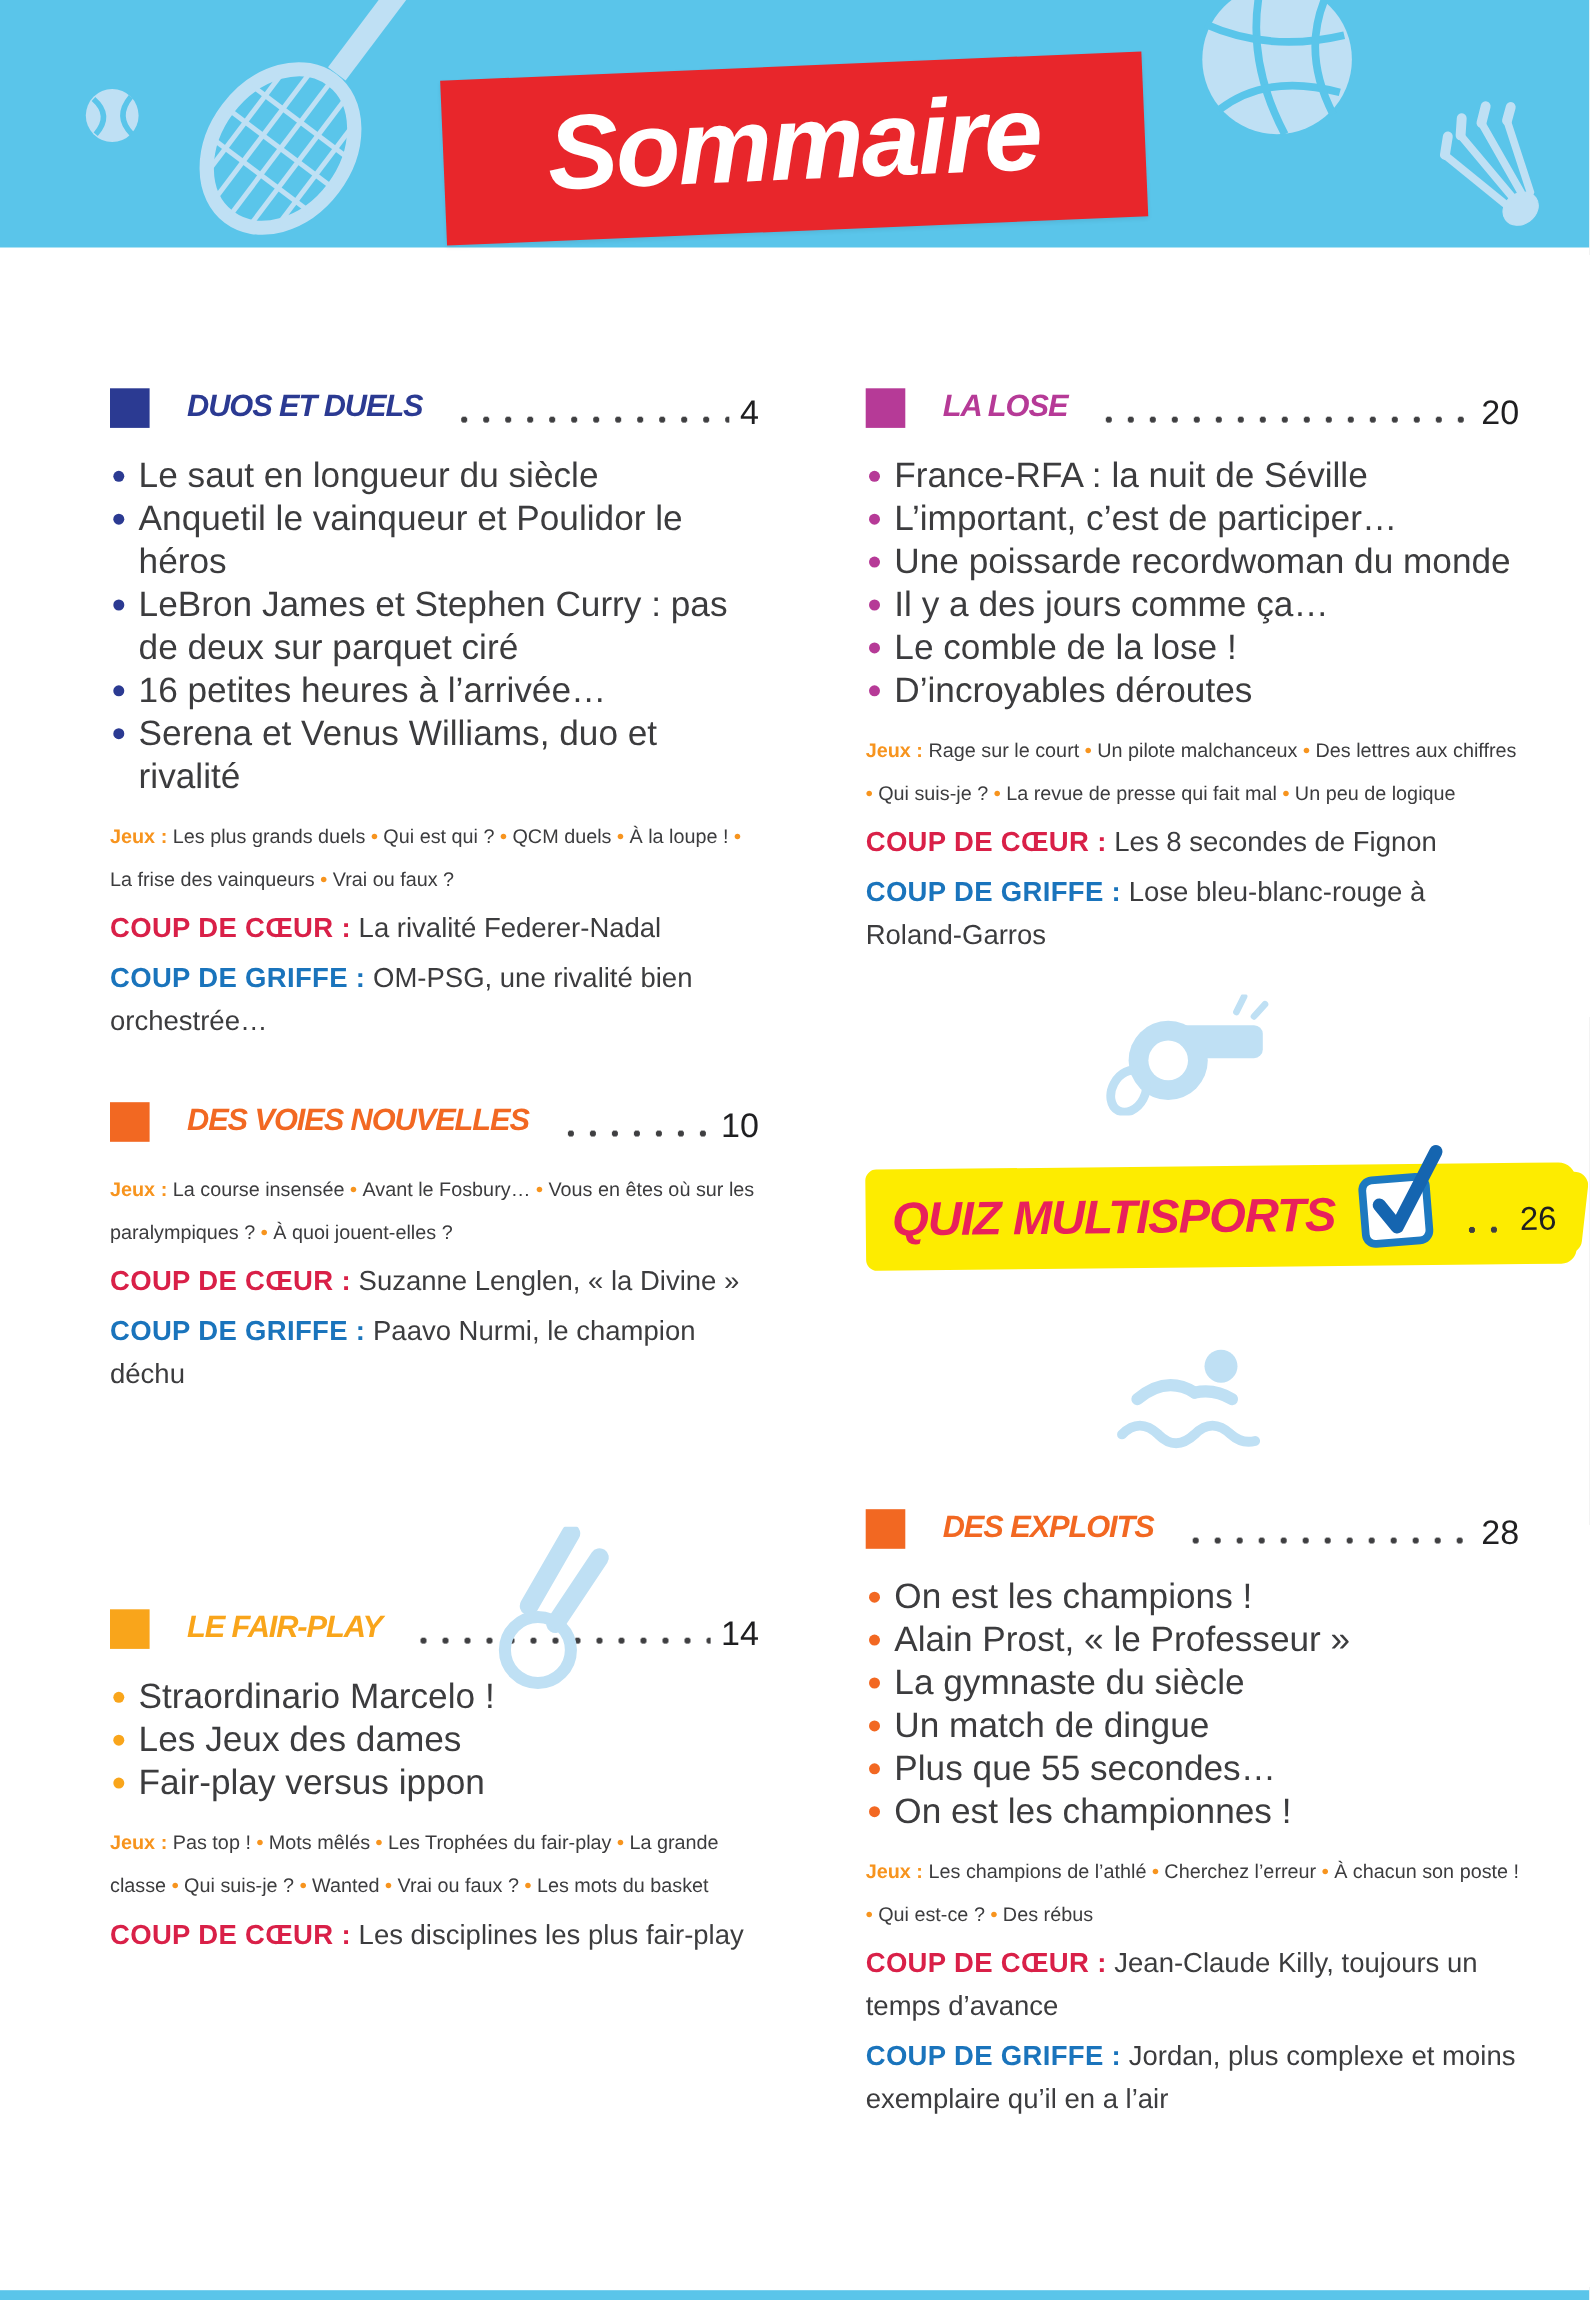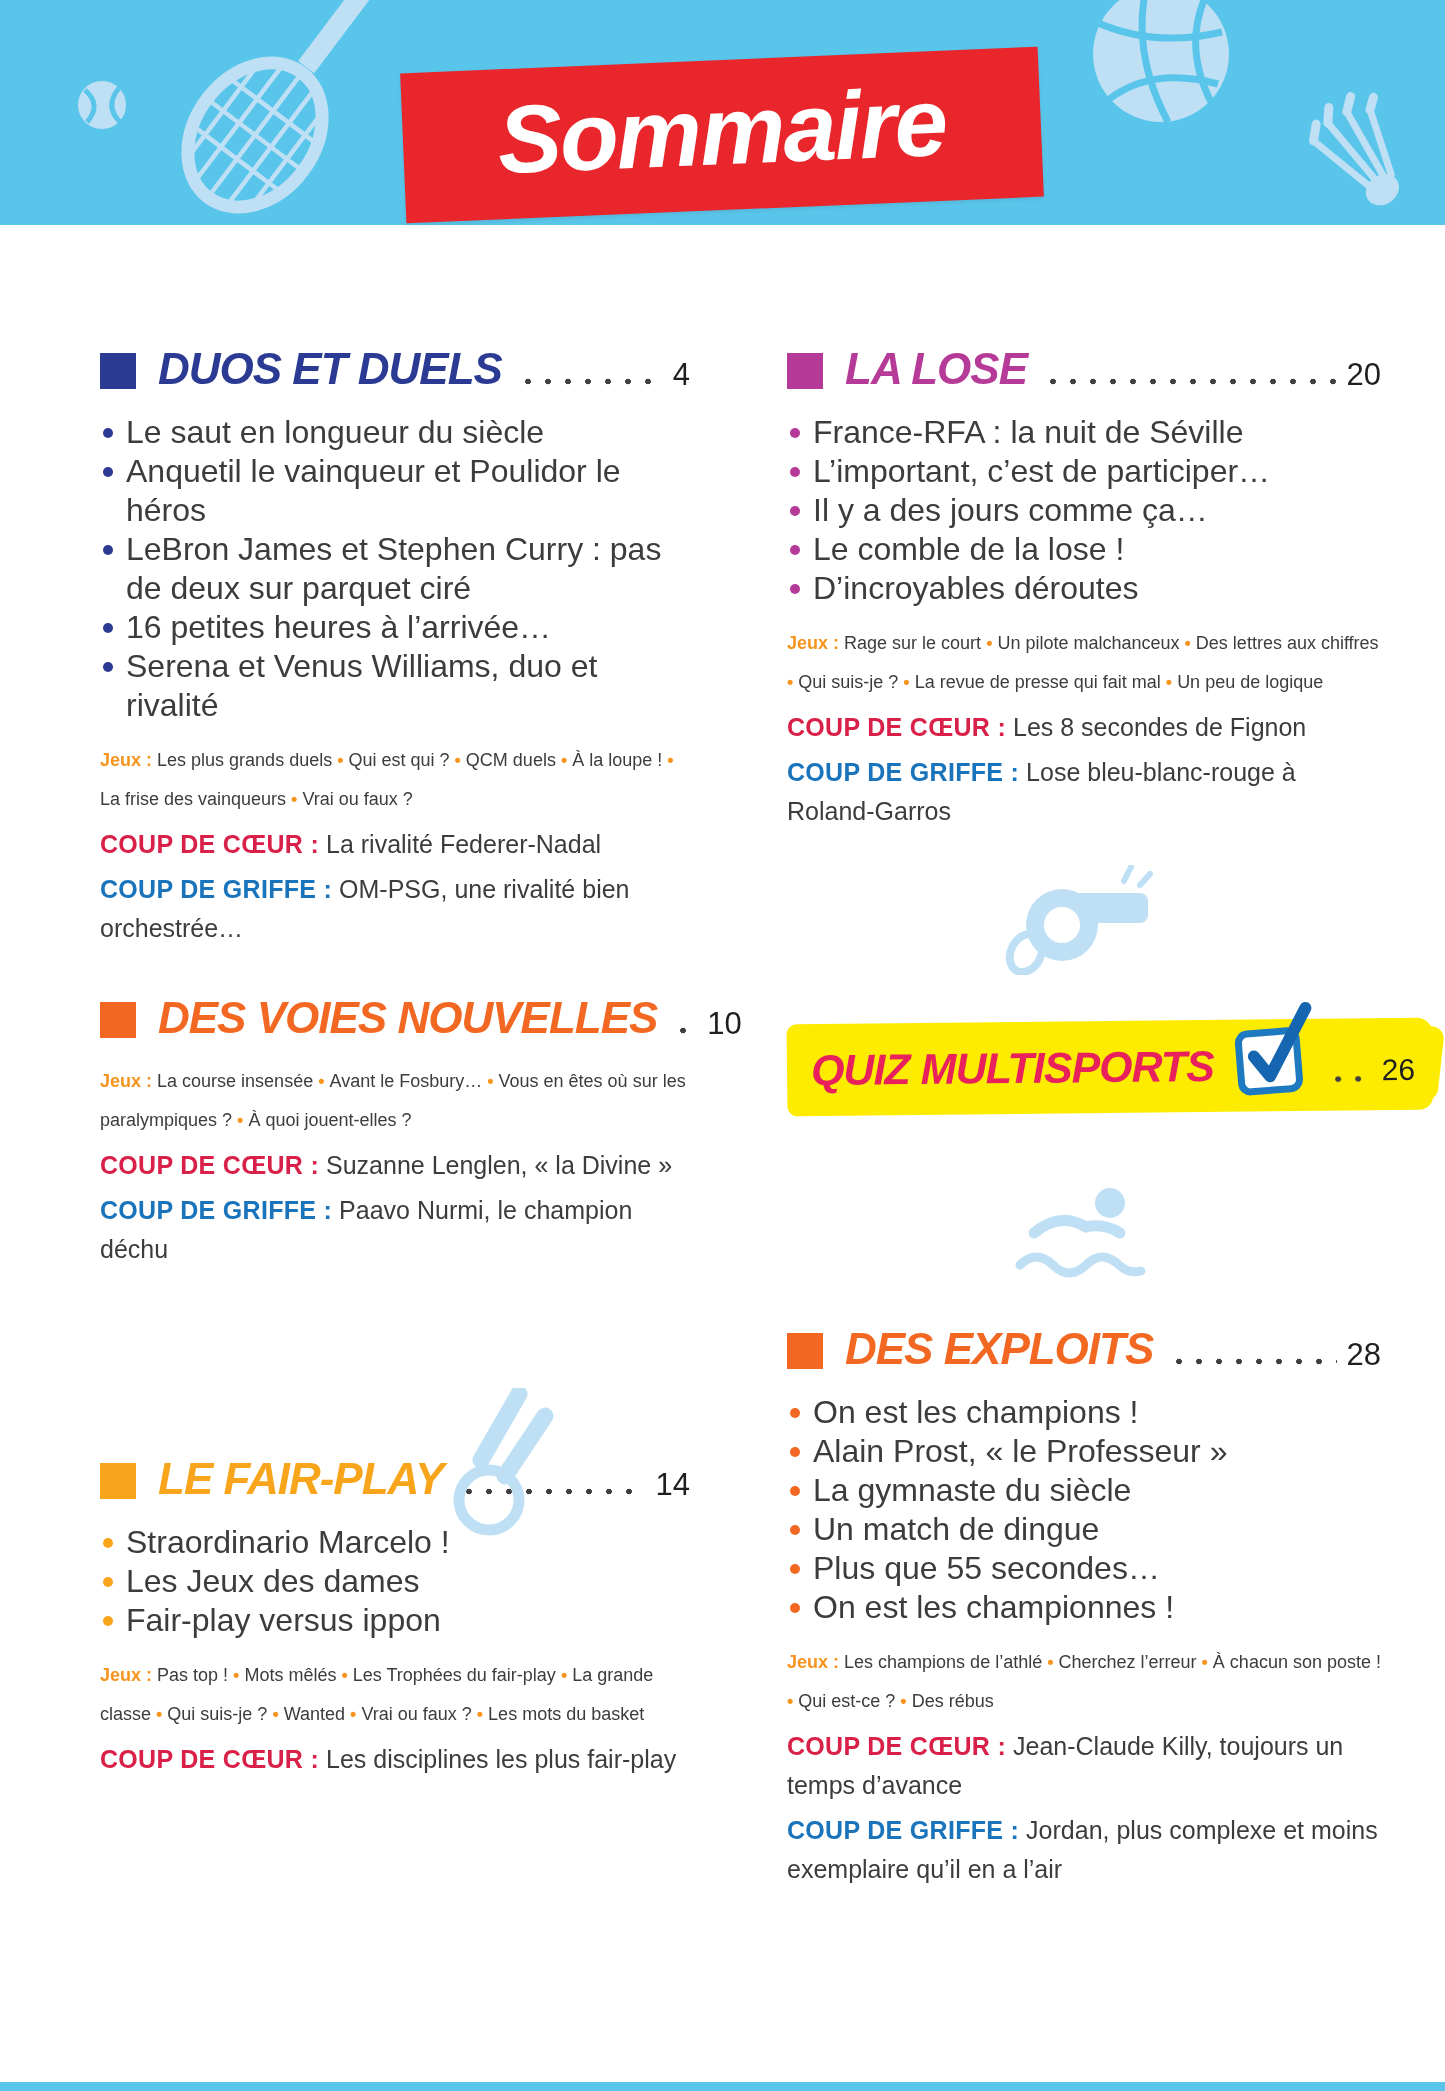--- a/index.html
+++ b/index.html
@@ -22,21 +22,21 @@
   .footer-band{position:absolute;left:0;bottom:0;width:1445px;height:9px;background:#5ac5ea;}
   
   .col{position:absolute;top:345px;}
   .col-left{left:100px;width:590px;}
   .col-right{left:787px;width:594px;}
   
   .toc-section{margin:0 0 46px 0;}
   .sec-head{display:flex;align-items:center;height:52px;}
   .sq{width:36px;height:36px;background:var(--c);flex:0 0 auto;margin-right:22px;}
   .sec-title{
-    margin:0;font-size:44px;line-height:44px;font-weight:bold;font-style:italic;
+    margin:12px;font-size:28px;line-height:44px;font-weight:bold;font-style:italic;
     color:var(--c);letter-spacing:-1px;white-space:nowrap;transform:translateY(-2px);
   }
   .leader{
     flex:1 1 auto;height:9px;margin:0 10px 0 16px;align-self:center;transform:translateY(10px);
     background-image:radial-gradient(circle,#3f3f41 2.6px,transparent 3.1px);
     background-size:20px 9px;background-repeat:repeat-x;background-position:left center;
     min-width:24px;
   }
   .pagenum{font-size:31px;color:#1f1f21;flex:0 0 auto;transform:translateY(4px);}
   .bullets{list-style:none;margin:16px 0 0 0;padding:0;}
@@ -208,20 +208,21 @@
     <section class="toc-section" style="margin-bottom: 0px; --c: #b63a97;">
       <div class="sec-head">
         <span class="sq"></span>
         <h2 class="sec-title">LA LOSE</h2>
         <span class="leader"></span>
         <span class="pagenum">20</span>
       </div>
       <ul class="bullets">
           <li>France-RFA : la nuit de Séville</li>
           <li>L’important, c’est de participer…</li>
+          <li>Une poissarde recordwoman du monde</li>
           <li>Il y a des jours comme ça…</li>
           <li>Le comble de la lose !</li>
           <li>D’incroyables déroutes</li>
         </ul>
       <p class="jeux-line"><span class="jeux-label">Jeux :</span> <span><span>Rage sur le court</span><span class="sep"> • </span><span>Un pilote malchanceux</span><span class="sep"> • </span><span>Des lettres aux chiffres</span><span class="sep"> • </span><span>Qui suis-je ?</span><span class="sep"> • </span><span>La revue de presse qui fait mal</span><span class="sep"> • </span><span>Un peu de logique</span></span></p>
       <p class="coeur-line"><span class="coeur-label">COUP DE CŒUR :</span> <span>Les 8 secondes de Fignon</span></p>
       <p class="griffe-line"><span class="griffe-label">COUP DE GRIFFE :</span> <span>Lose bleu-blanc-rouge à Roland-Garros</span></p>
     </section>
 
     <div class="icon-block whistle-block">

